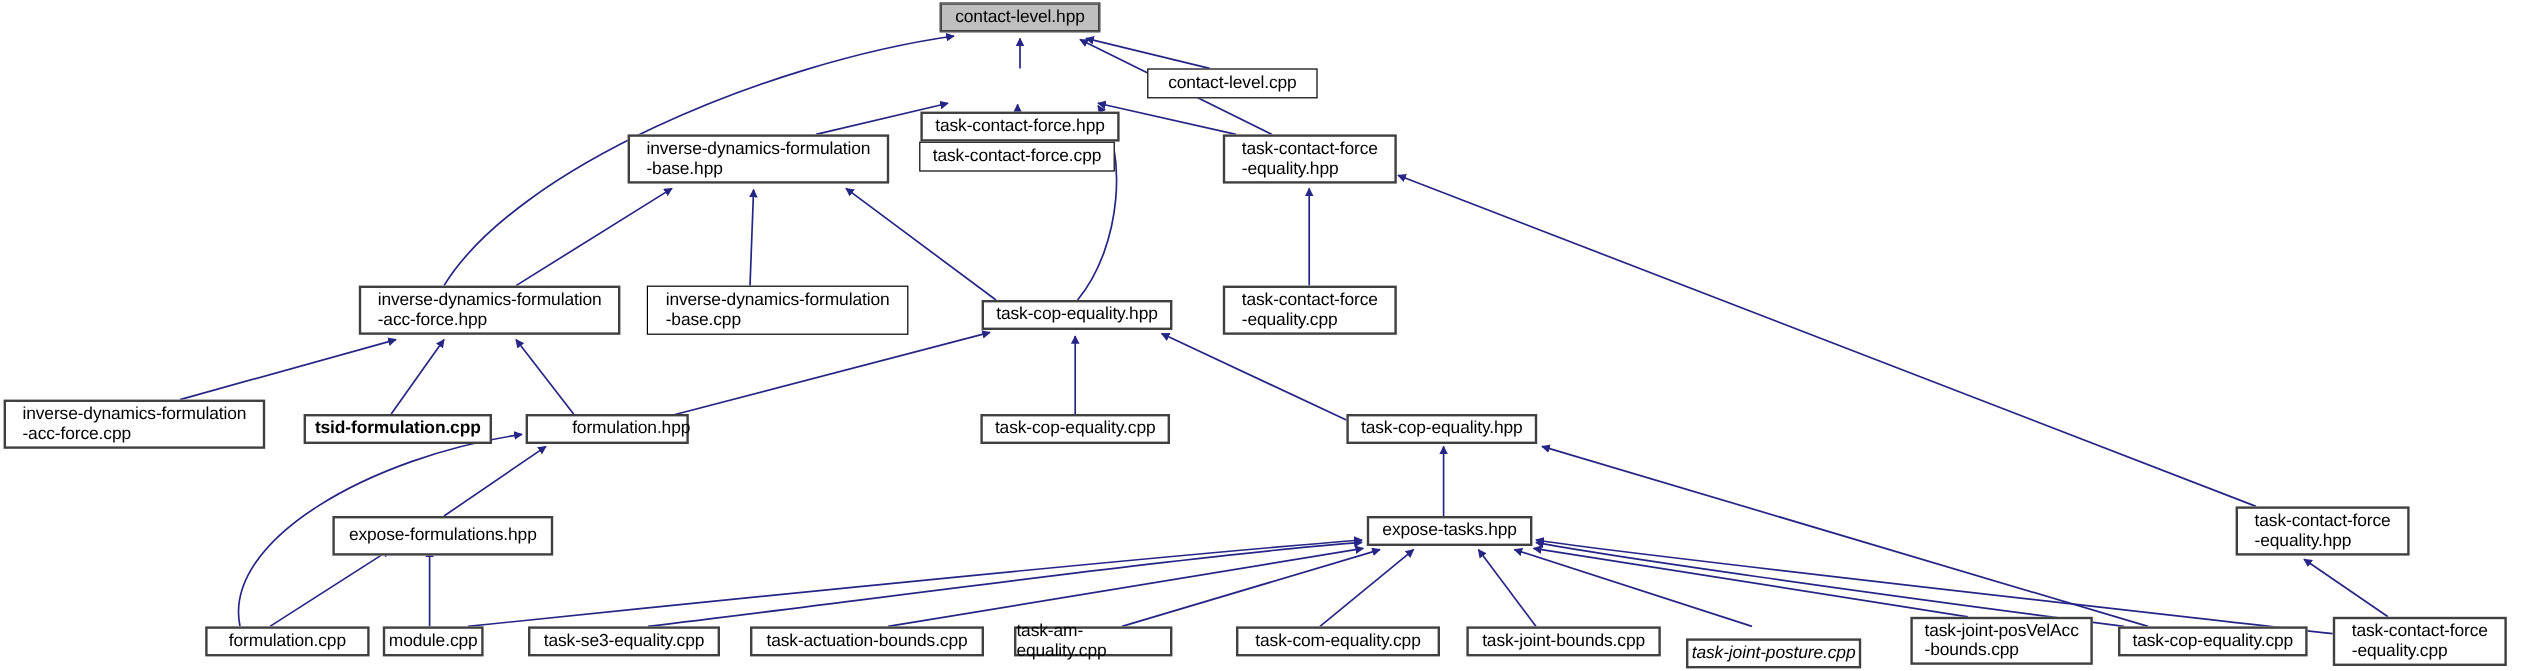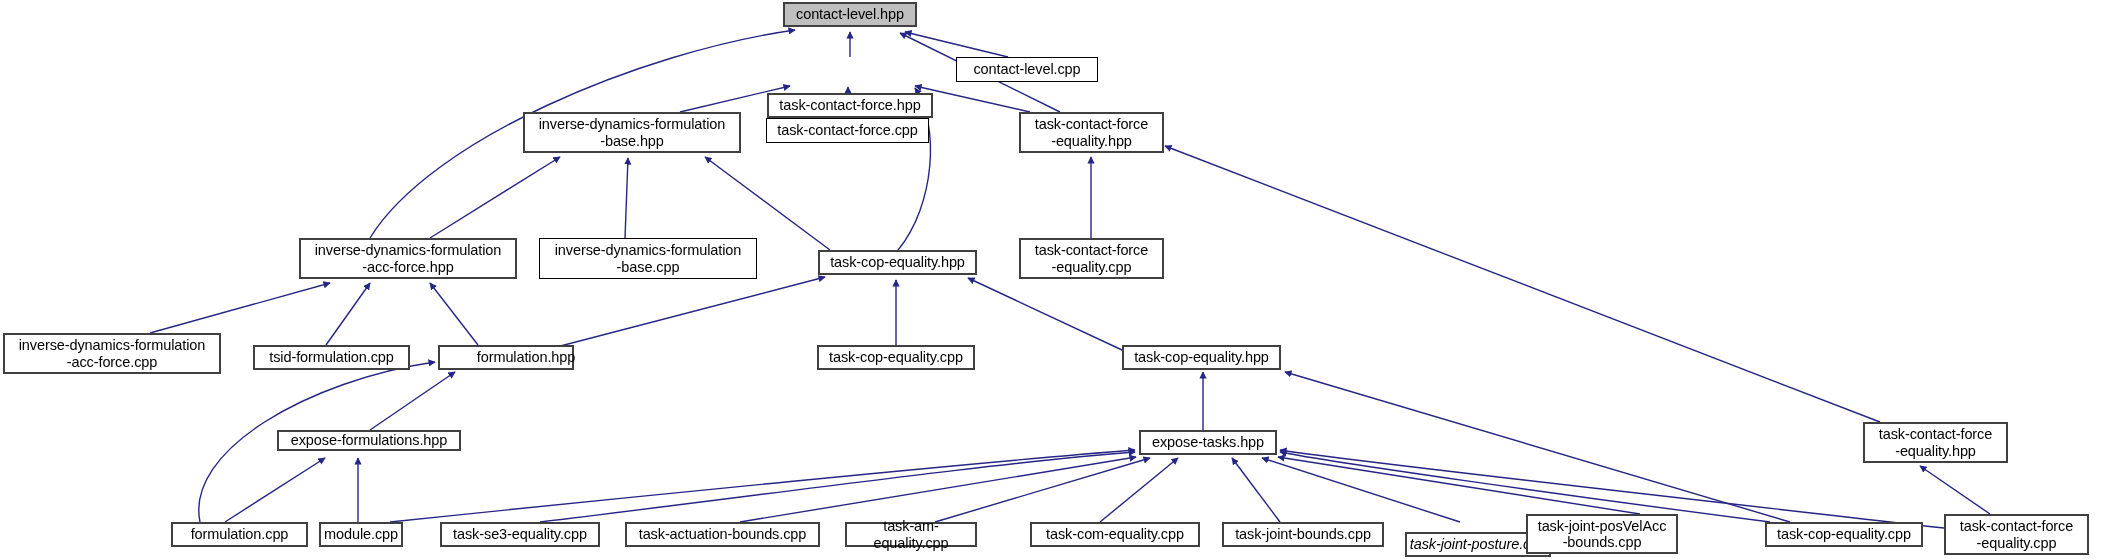--- a/index.html
+++ b/index.html
@@ -22,21 +22,21 @@
     width: 2109px;
     height: 559px;
     pointer-events: none;
   }
   .node {
     position: absolute;
     box-sizing: border-box;
     display: flex;
     align-items: center;
     justify-content: center;
-    text-align: center;
+    text-align: left;
     background: #ffffff;
     border: 1px solid #000000;
     color: #000000;
     font-size: 14.5px;
     line-height: 1.12;
     letter-spacing: -0.1px;
     white-space: pre-line;
     z-index: 5;
   }
   .node.root {
@@ -111,36 +111,36 @@
 -equality.hpp</div>
       <div class="node thick" style="left: 299px; top: 238px; width: 218px; height: 41px;">inverse-dynamics-formulation
 -acc-force.hpp</div>
       <div class="node" style="left: 539px; top: 238px; width: 218px; height: 41px;">inverse-dynamics-formulation
 -base.cpp</div>
       <div class="node thick" style="left: 818px; top: 250px; width: 159px; height: 25px;">task-cop-equality.hpp</div>
       <div class="node thick" style="left: 1019px; top: 238px; width: 145px; height: 41px;">task-contact-force
 -equality.cpp</div>
       <div class="node thick" style="left: 3px; top: 333px; width: 218px; height: 41px;">inverse-dynamics-formulation
 -acc-force.cpp</div>
-      <div class="node thick" style="left: 253px; top: 345px; width: 157px; height: 25px;">tsid-formulation.cpp</div>
+      <div class="node thick" style="left: 253px; top: 345px; width: 157px; height: 25px; font-weight: bold;">tsid-formulation.cpp</div>
       <div class="node thick" style="left: 438px; top: 345px; width: 136px; height: 25px; padding-left: 40px;">formulation.hpp</div>
       <div class="node thick" style="left: 817px; top: 345px; width: 158px; height: 25px;">task-cop-equality.cpp</div>
       <div class="node thick" style="left: 1122px; top: 345px; width: 159px; height: 25px;">task-cop-equality.hpp</div>
-      <div class="node thick" style="left: 277px; top: 430px; width: 184px; height: 21px;">expose-formulations.hpp</div>
+      <div class="node thick" style="left: 277px; top: 430px; width: 184px; height: 33px;">expose-formulations.hpp</div>
       <div class="node thick" style="left: 1139px; top: 430px; width: 138px; height: 25px;">expose-tasks.hpp</div>
       <div class="node thick" style="left: 1863px; top: 422px; width: 145px; height: 41px;">task-contact-force
 -equality.hpp</div>
       <div class="node thick" style="left: 171px; top: 522px; width: 137px; height: 25px;">formulation.cpp</div>
       <div class="node thick" style="left: 319px; top: 522px; width: 84px; height: 25px;">module.cpp</div>
       <div class="node thick" style="left: 440px; top: 522px; width: 160px; height: 25px;">task-se3-equality.cpp</div>
       <div class="node thick" style="left: 625px; top: 522px; width: 195px; height: 25px;">task-actuation-bounds.cpp</div>
       <div class="node thick" style="left: 845px; top: 522px; width: 132px; height: 25px;">task-am-equality.cpp</div>
       <div class="node thick" style="left: 1030px; top: 522px; width: 170px; height: 25px;">task-com-equality.cpp</div>
       <div class="node thick" style="left: 1222px; top: 522px; width: 162px; height: 25px;">task-joint-bounds.cpp</div>
       <div class="node thick" style="left: 1405px; top: 532px; width: 146px; height: 25px; font-style: italic;">task-joint-posture.cpp</div>
-      <div class="node thick" style="left: 1526px; top: 514px; width: 152px; height: 40px;">task-joint-posVelAcc
+      <div class="node thick" style="left: 1592px; top: 514px; width: 152px; height: 40px;">task-joint-posVelAcc
 -bounds.cpp</div>
       <div class="node thick" style="left: 1765px; top: 522px; width: 158px; height: 25px;">task-cop-equality.cpp</div>
       <div class="node thick" style="left: 1944px; top: 514px; width: 145px; height: 41px;">task-contact-force
 -equality.cpp</div>
     </div>
 
 </div>
 
 </body></html>

